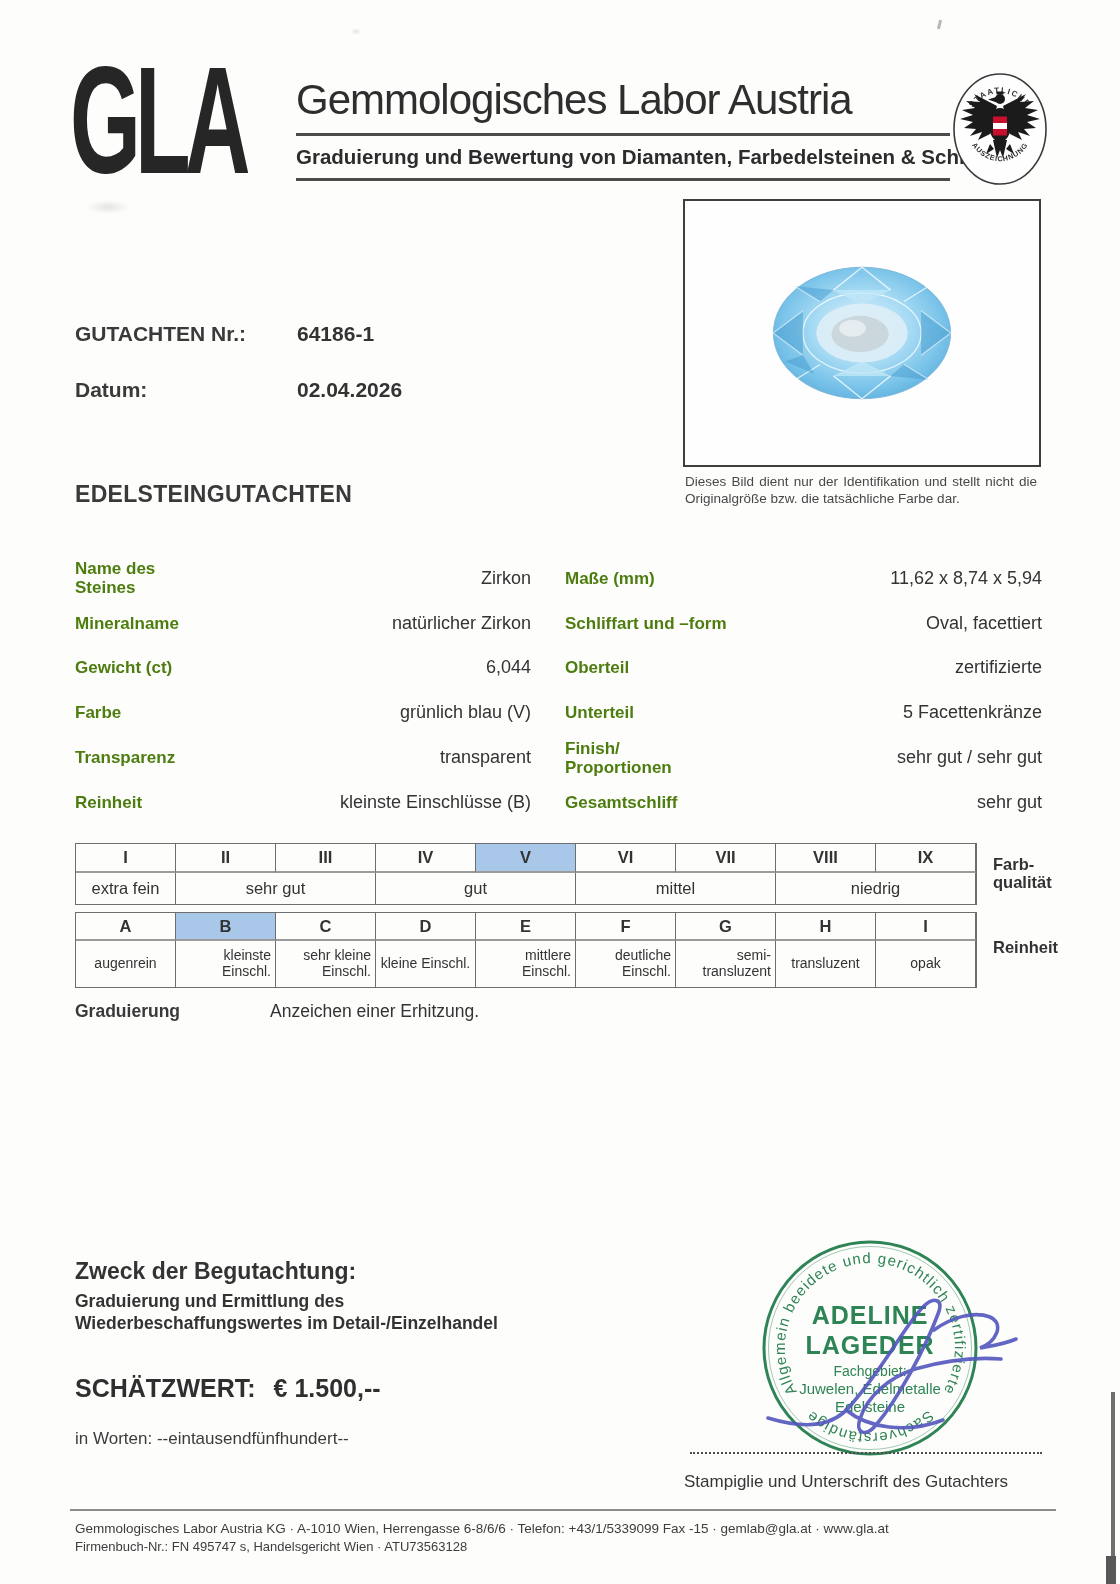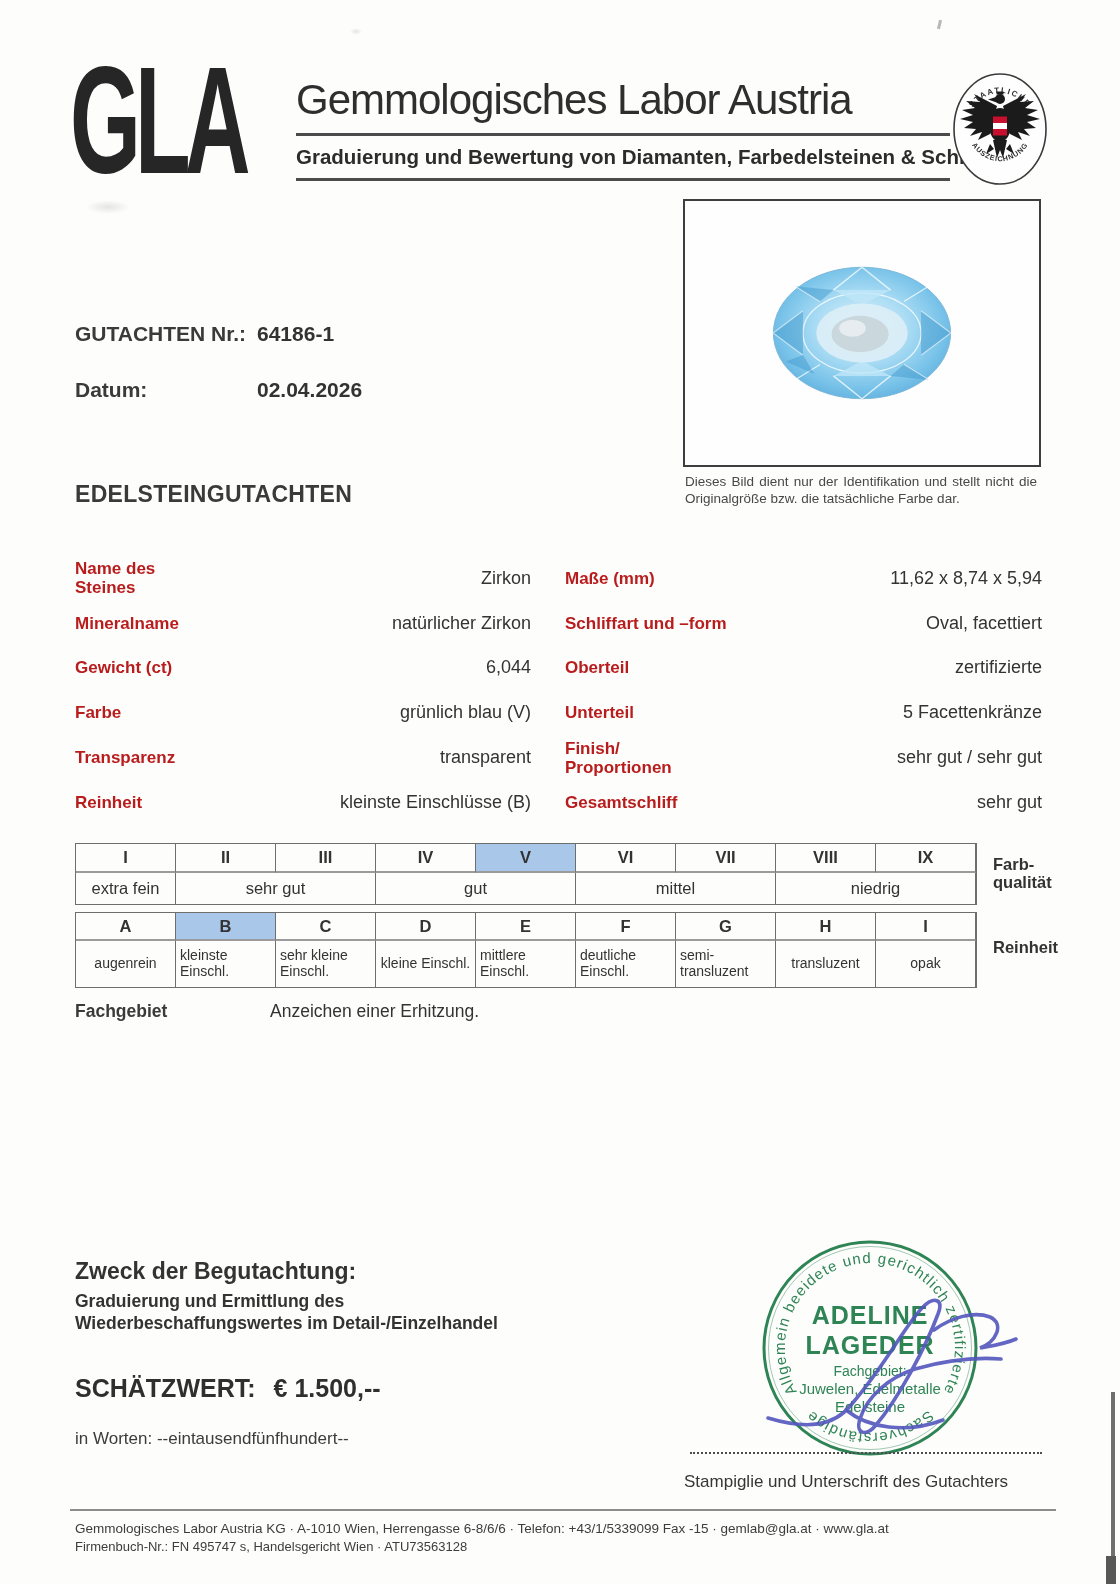--- a/index.html
+++ b/index.html
@@ -17,59 +17,59 @@
     color:#262626; transform:scaleX(.60); transform-origin:left top;
   }
   .title-block{left:296px; top:76px; width:654px;}
   .lab-title{font-size:42px; font-weight:400; letter-spacing:-1px; color:#2e2e2e; white-space:nowrap;}
   .hrule{border:0; border-top:3px solid #4b4b4b; margin:9px 0 0 0;}
   .lab-subtitle{margin-top:9px; font-size:20.5px; font-weight:700; color:#2c2c2c; white-space:nowrap;}
   .tick-mark{left:938px; top:20px; width:3px; height:9px; background:#9a9a9a; transform:rotate(14deg); opacity:.7;}
 
   
   .ref-label{font-size:21px; font-weight:700; color:#3a3a3a;}
-  .ref-value{font-size:21px; font-weight:700; color:#333;}
+  .ref-value{font-size:21px; font-weight:700; color:#333;margin-left:40px;}
 
   
   .photo-box{
     left:683px; top:199px; width:354px; height:264px;
     border:2px solid #3e3e3e; background:#fefefe;
     display:flex; align-items:center; justify-content:center;
   }
   .photo-caption{
     left:685px; top:473px; width:352px;
     font-size:13.5px; line-height:1.28; color:#484848; text-align:justify;
   }
 
   .doc-heading{left:75px; top:481px; font-size:23px; font-weight:700; letter-spacing:.3px; color:#3a3a3a;}
 
   
   .props-col{display:flex; flex-direction:column;}
   .props-left{left:75px; top:556px; width:456px;}
   .props-right{left:565px; top:556px; width:477px;}
   .prop-row{height:44.8px; display:flex; justify-content:space-between; align-items:center;}
-  .prop-label{font-size:17px; font-weight:700; color:#b91c1c; width:140px; line-height:1.12;}
+  .prop-label{font-size:17px; font-weight:700; color:#4d7c0f; width:140px; line-height:1.12;}
   .props-right .prop-label{width:190px;}
   .prop-value{font-size:18px; color:#333; text-align:center; white-space:nowrap;}
 
   
   .grade-wrap{left:75px; top:843px; width:985px;}
   .gtable{
     display:grid; width:900px;
     border:1px solid #6e6e6e;
     background:#fdfdfc;
   }
   .gtable.color{grid-template-columns:repeat(9,100px); grid-template-rows:29px 31px;}
   .gtable.clarity{grid-template-columns:repeat(9,100px); grid-template-rows:28px 46px; margin-top:7px;}
   .gcell{
     display:flex; align-items:center; justify-content:center;
     border-right:1px solid #6e6e6e; font-size:16.5px; color:#333;
   }
   .gcell.head{font-weight:700; border-bottom:2px solid #9b9b9b;}
-  .gcell.desc{font-size:14px; line-height:1.12; text-align:left; padding:1px 4px;}
+  .gcell.desc{font-size:14px; line-height:1.12; text-align:right; padding:1px 4px;}
   .gcell.hl{background:#a9c7e8;}
   .axis-label{
     position:absolute; left:910px; width:75px;
     font-size:16.5px; font-weight:700; color:#333; line-height:1.1; padding-left:8px;
     display:flex; flex-direction:column; justify-content:center;
   }
   .axis-color{top:0; height:60px;}
   .axis-clarity{top:67px; height:74px;}
 
   
@@ -287,21 +287,21 @@
       <div class="gcell desc">deutliche Einschl.</div>
       <div class="gcell desc">semi-transluzent</div>
       <div class="gcell desc">transluzent</div>
       <div class="gcell desc">opak</div>
     </div>
 
     <div class="axis-label axis-color">Farb-qualität</div>
     <div class="axis-label axis-clarity">Reinheit</div>
   </div>
 
-  <div class="abs remarks-label">Fachgebiet</div>
+  <div class="abs remarks-label">Graduierung</div>
   <div class="abs remarks-text">Anzeichen einer Erhitzung.</div>
 
   <div class="abs purpose-heading">Zweck der Begutachtung:</div>
   <div class="abs purpose-line1">Graduierung und Ermittlung des</div>
   <div class="abs purpose-line2">Wiederbeschaffungswertes im Detail-/Einzelhandel</div>
   <div class="abs estimate">
     <span>SCHÄTZWERT:</span><span class="val">€ 1.500,--</span>
   </div>
   <div class="abs in-words">in Worten: --eintausendfünfhundert--</div>
 

